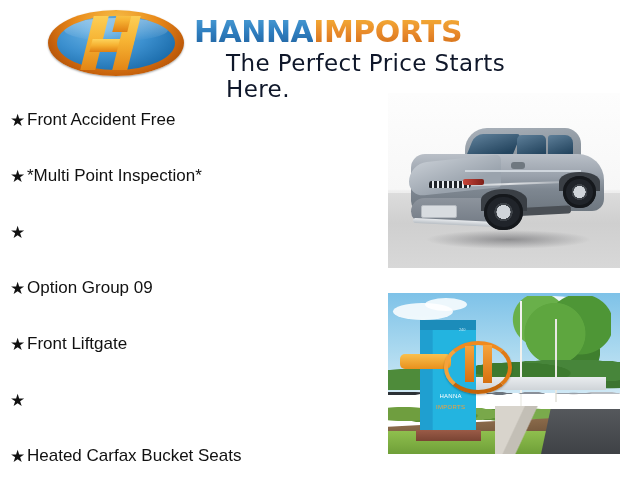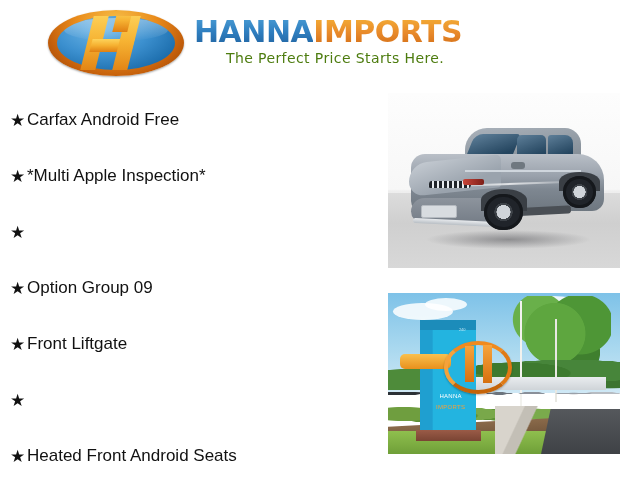--- a/index.html
+++ b/index.html
@@ -55,21 +55,21 @@
     background:linear-gradient(180deg,#4fa2d8 0%,#2f7fc0 50%,#1f5f9c 100%);
     -webkit-background-clip:text;background-clip:text;color:transparent;
   }
   .wm .imports{
     background:linear-gradient(180deg,#f6b437 0%,#e8892a 55%,#cf6a14 100%);
     -webkit-background-clip:text;background-clip:text;color:transparent;
   }
   .tagline{
     position:absolute;left:214px;top:50px;width:300px;
     font-family:"DejaVu Sans",sans-serif;
-    font-size:14px;color:#4d7c0f;letter-spacing:.4px;
+    font-size:23px;color:#0f172a;letter-spacing:.4px;
   }
 
   
   .features{position:absolute;left:0;top:92px;width:380px;}
   .feature-row{
     display:flex;align-items:center;
     height:56px;padding-left:10px;
   }
   .star{
     font-size:17px;color:#111;line-height:1;width:17px;
@@ -304,26 +304,26 @@
       <span class="wm"><span class="hanna">HANNA</span><span class="imports">IMPORTS</span></span>
     </div>
 
     <div class="tagline">The Perfect Price Starts Here.</div>
   </div>
 
   <div class="features">
 
     <div class="feature-row">
       <span class="star">★</span>
-      <span class="feature-label">Carfax Android Free</span>
-    </div>
-
-    <div class="feature-row">
-      <span class="star">★</span>
-      <span class="feature-label">*Multi Apple Inspection*</span>
+      <span class="feature-label">Front Accident Free</span>
+    </div>
+
+    <div class="feature-row">
+      <span class="star">★</span>
+      <span class="feature-label">*Multi Point Inspection*</span>
     </div>
 
     <div class="feature-row">
       <span class="star">★</span>
     </div>
 
     <div class="feature-row">
       <span class="star">★</span>
       <span class="feature-label">Option Group 09</span>
     </div>
@@ -332,21 +332,21 @@
       <span class="star">★</span>
       <span class="feature-label">Front Liftgate</span>
     </div>
 
     <div class="feature-row">
       <span class="star">★</span>
     </div>
 
     <div class="feature-row">
       <span class="star">★</span>
-      <span class="feature-label">Heated Front Android Seats</span>
+      <span class="feature-label">Heated Carfax Bucket Seats</span>
     </div>
   </div>
 
   <div class="photo photo-vehicle" title="Silver gray Hyundai Ioniq 5 electric crossover, front three-quarter view on light studio floor">
     <div class="studio"></div>
     <div class="shadow"></div>
     <div class="car">
       <div class="car-greenhouse"></div>
       <div class="glass wind"></div>
       <div class="glass f"></div>

